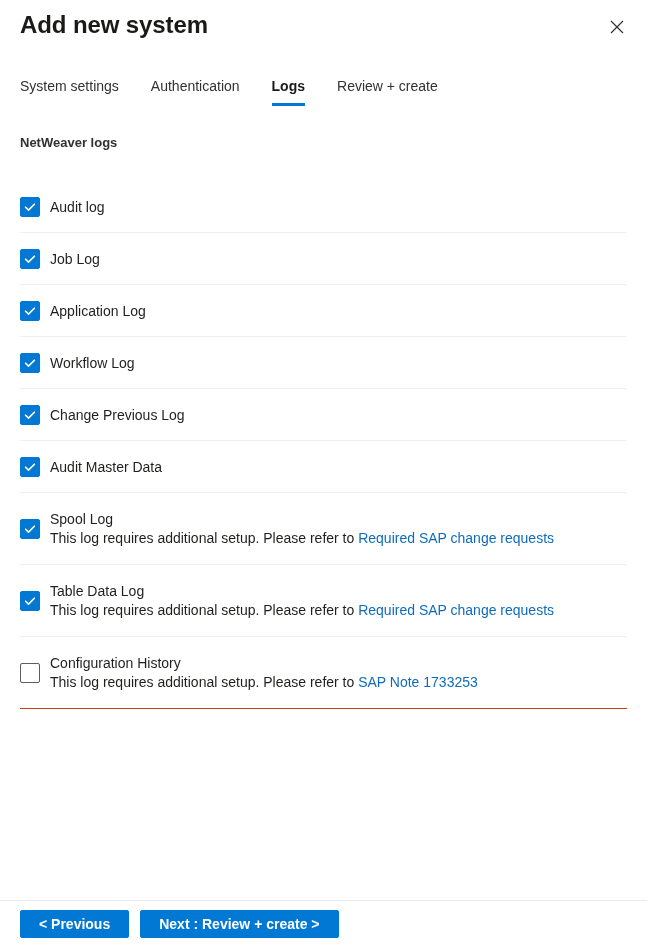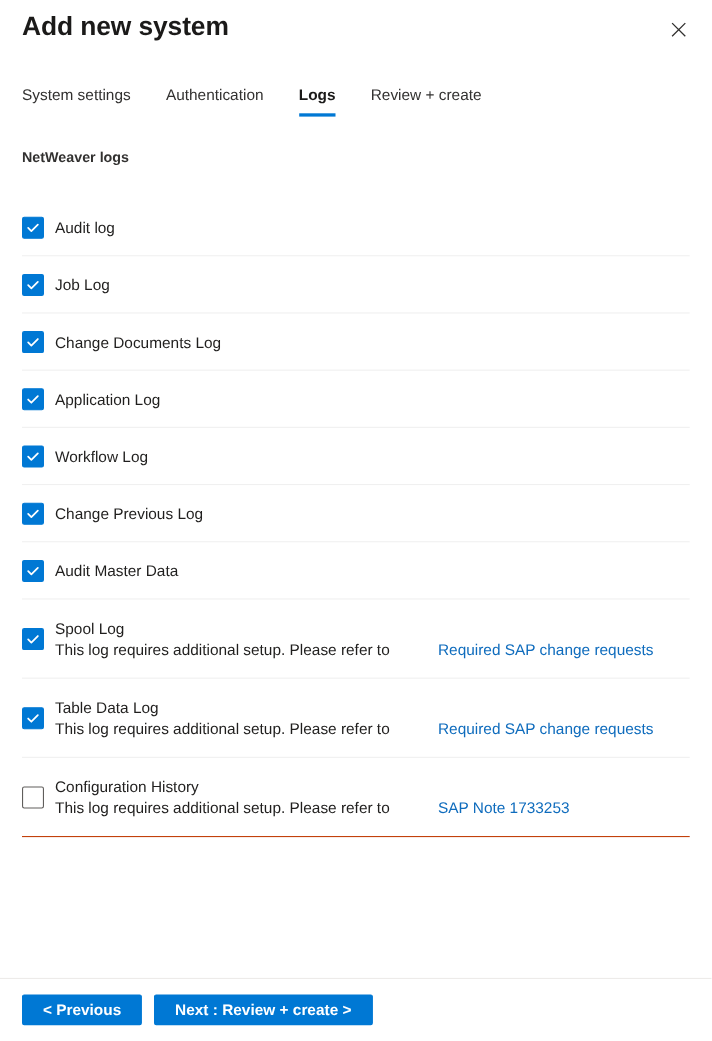--- a/index.html
+++ b/index.html
@@ -160,30 +160,29 @@
   .log-note {
     font-size: 14px;
     line-height: 19px;
     color: #201f1e;
     margin-top: 0px;
   }
   .log-link {
     color: #0f6cbd;
     text-decoration: none;
     cursor: pointer;
-    margin-left: 40px;
   }
 
   
   .blade-footer {
     position: absolute;
     left: 0;
     right: 0;
     bottom: 0;
-    height: 57px;
+    height: 46px;
     border-top: 1px solid #edebe9;
     background: #ffffff;
     display: flex;
     align-items: center;
     padding: 0 20px;
     gap: 11px;
     box-sizing: border-box;
   }
   .footer-button {
     height: 28px;
@@ -242,30 +241,20 @@
       <span class="checkbox">
         <svg viewBox="0 0 12 12" width="12" height="12" aria-hidden="true">
             <path d="M1.6 6.2 L4.5 9.1 L10.4 3.2" stroke="#ffffff" stroke-width="1.6" fill="none" stroke-linecap="round" stroke-linejoin="round"></path>
           </svg>
       </span>
       <div class="log-text">
         <div class="log-label">Job Log</div>
       </div>
     </div>
 
-    <div class="log-row">
-      <span class="checkbox">
-        <svg viewBox="0 0 12 12" width="12" height="12" aria-hidden="true">
-            <path d="M1.6 6.2 L4.5 9.1 L10.4 3.2" stroke="#ffffff" stroke-width="1.6" fill="none" stroke-linecap="round" stroke-linejoin="round"></path>
-          </svg>
-      </span>
-      <div class="log-text">
-        <div class="log-label">Change Documents Log</div>
-      </div>
-    </div>
 
     <div class="log-row">
       <span class="checkbox">
         <svg viewBox="0 0 12 12" width="12" height="12" aria-hidden="true">
             <path d="M1.6 6.2 L4.5 9.1 L10.4 3.2" stroke="#ffffff" stroke-width="1.6" fill="none" stroke-linecap="round" stroke-linejoin="round"></path>
           </svg>
       </span>
       <div class="log-text">
         <div class="log-label">Application Log</div>
       </div>

